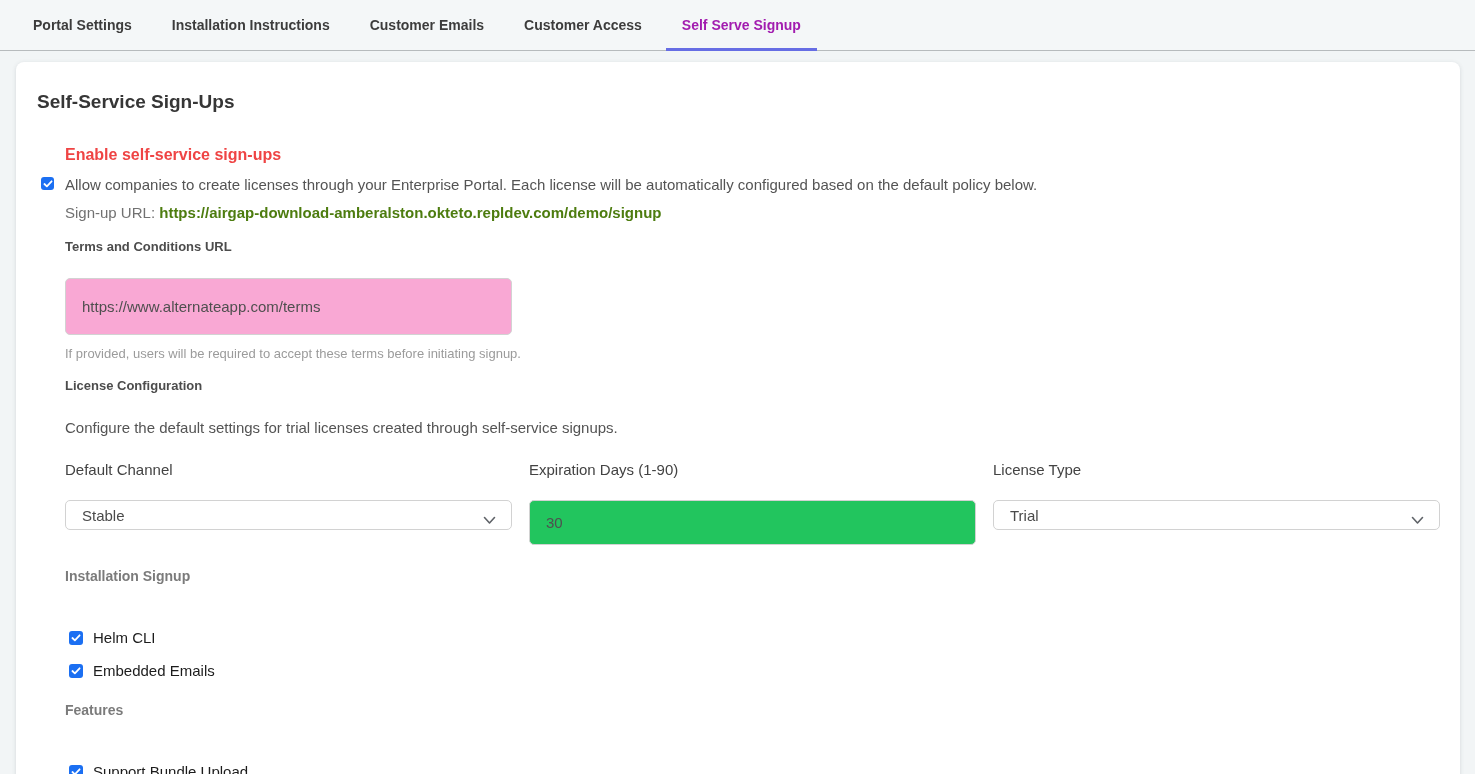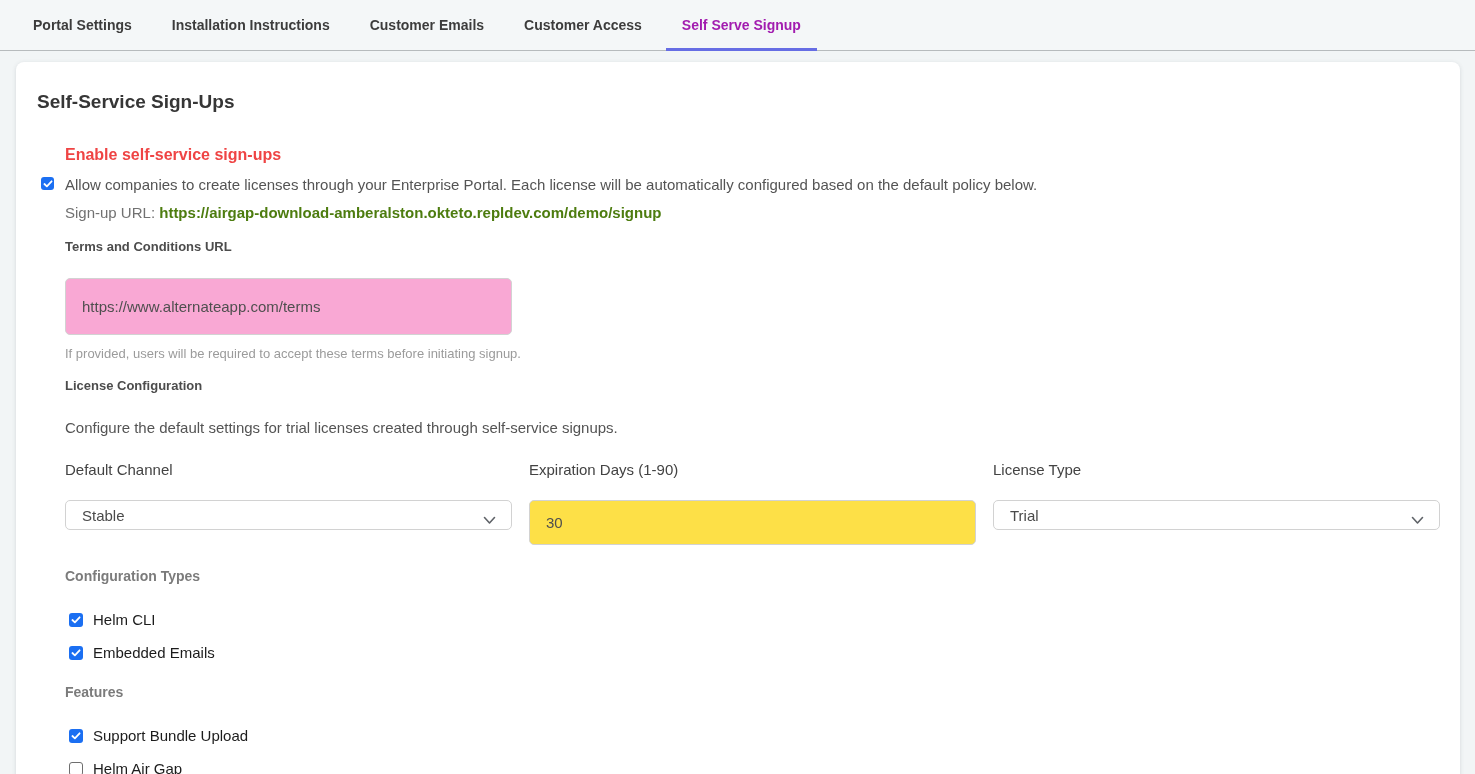--- a/index.html
+++ b/index.html
@@ -160,21 +160,21 @@
   }
   .num-input {
     width: 100%;
     height: 45px;
     border: 1px solid #d2d2d2;
     border-radius: 5px;
     padding: 8px 16px;
     font-family: "Liberation Sans", "DejaVu Sans", sans-serif;
     font-size: 15px;
     color: #4f4f4f;
-    background: #fde047;
+    background: #22c55e;
     outline: none;
   }
 
   .group-label {
     margin-top: 22px;
     font-size: 14px;
     font-weight: 600;
     color: #7b7b7b;
     line-height: 19px;
   }
@@ -185,21 +185,21 @@
     margin-left: 32px;
     margin-top: 17px;
     height: 16px;
     cursor: pointer;
   }
   .cb-option .cb-label {
     font-size: 15px;
     color: #1c1c1c;
     line-height: 16px;
   }
-  .cb-option.first { margin-top: 26px; }
+  .cb-option.first { margin-top: 44px; }
 </style>
 </head>
 <body>
 
 <nav class="tabbar">
   <div class="tab">Portal Settings</div>
   <div class="tab">Installation Instructions</div>
   <div class="tab">Customer Emails</div>
   <div class="tab">Customer Access</div>
   <div class="tab active">Self Serve Signup</div>
@@ -255,21 +255,21 @@
         <span>Trial</span>
         <span class="chev">
           <svg width="13" height="9" viewBox="0 0 13 9">
             <path d="M1.5 1.5 L6.5 7 L11.5 1.5" fill="none" stroke="#5f6368" stroke-width="1.6" stroke-linecap="round" stroke-linejoin="round"></path>
           </svg>
         </span>
       </div>
     </div>
   </div>
 
-  <div class="group-label indent">Configuration Types</div>
+  <div class="group-label indent">Installation Signup</div>
 
   <div class="cb-option first">
     <span class="cb checked">
       <svg width="10" height="8" viewBox="0 0 12 10">
         <polyline points="1.5,5 4.6,8 10.5,1.6" fill="none" stroke="#ffffff" stroke-width="2.2" stroke-linecap="round" stroke-linejoin="round"></polyline>
       </svg>
     </span>
     <span class="cb-label">Helm CLI</span>
   </div>
 

